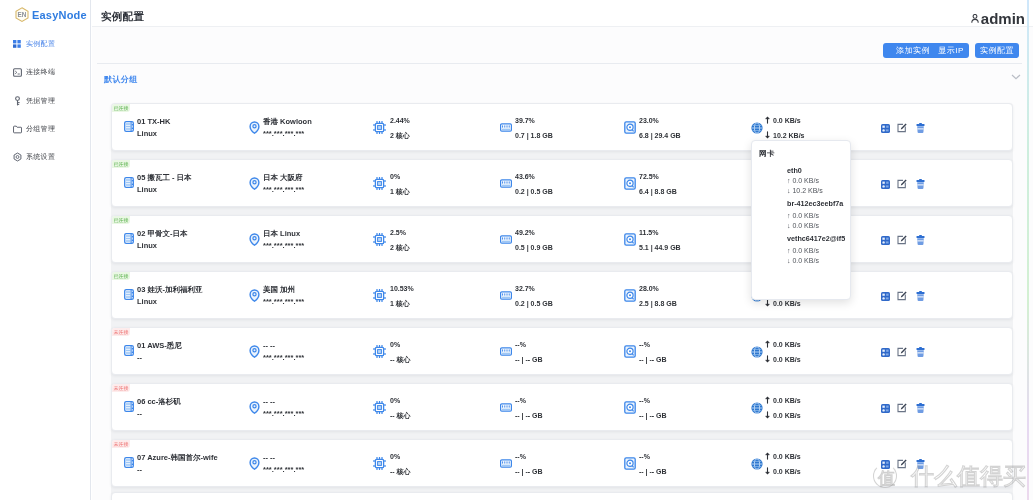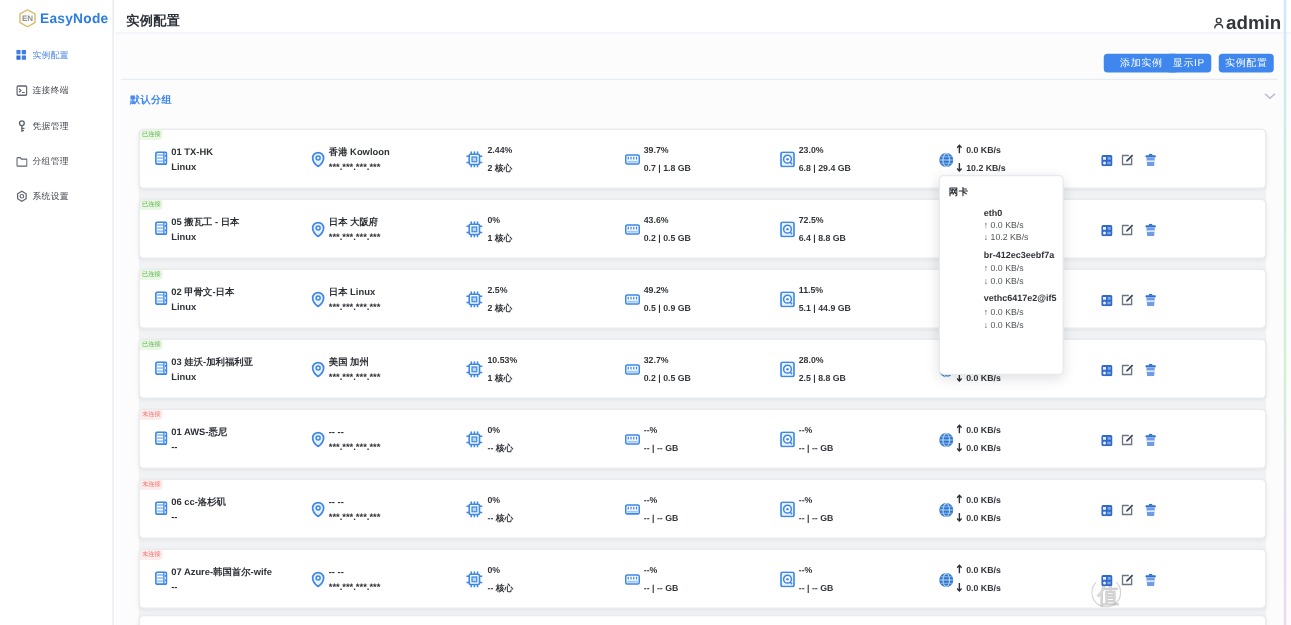--- a/index.html
+++ b/index.html
@@ -994,14 +994,15 @@
   <div class="pl" style="top:81px">↓ 0.0 KB/s</div>
   <div class="pl pb" style="top:93px">vethc6417e2@if5</div>
   <div class="pl" style="top:106px">↑ 0.0 KB/s</div>
   <div class="pl" style="top:116px">↓ 0.0 KB/s</div>
 </div>
 <div id="wm">
     <div id="wmb">
       <span class="cir"></span>
       <span class="zh">值</span>
     </div>
+    <div id="wmt">什么值得买</div>
   </div>
 <div id="rgrad"></div>
 
 </body></html>

